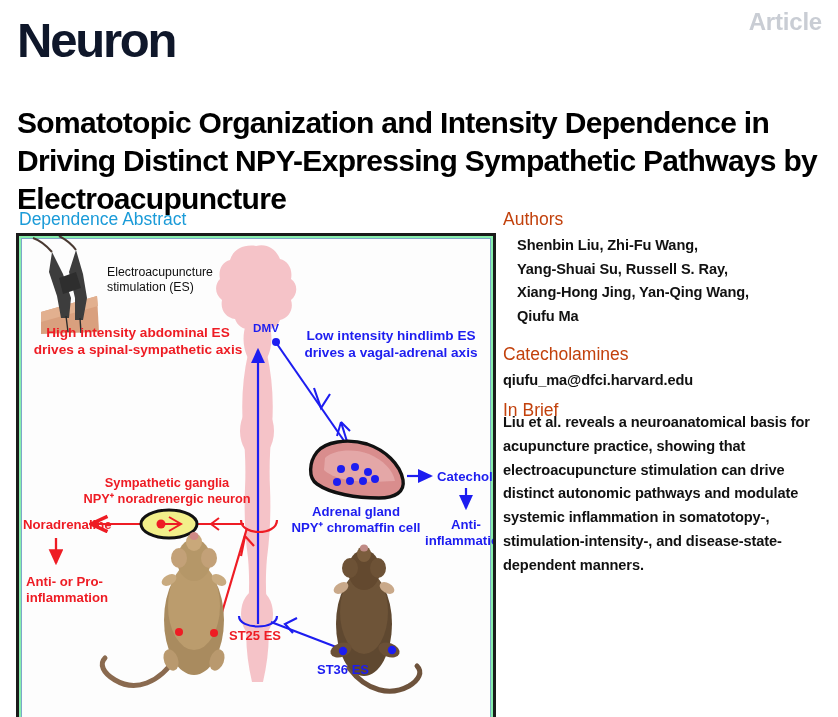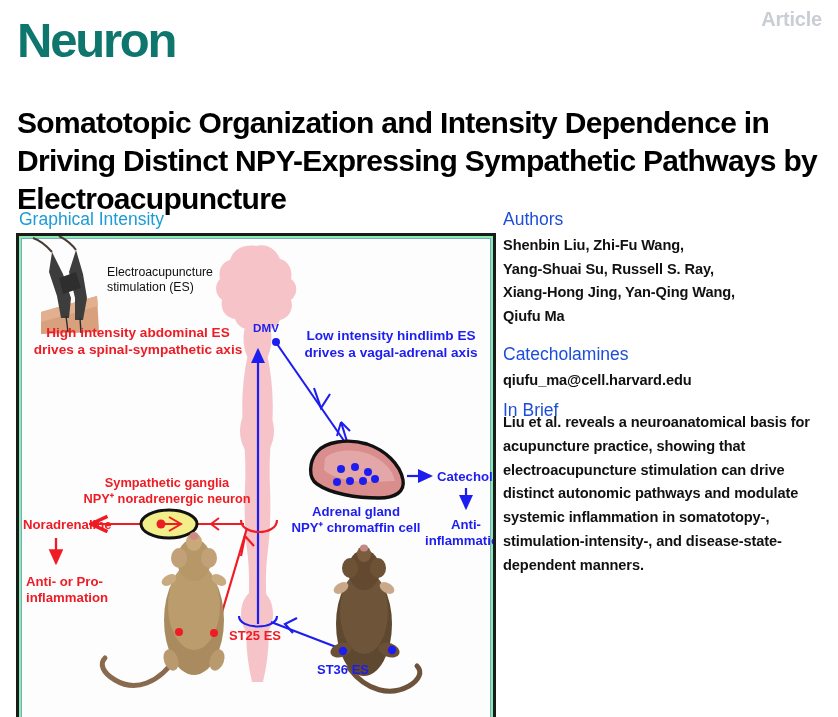--- a/index.html
+++ b/index.html
@@ -13,32 +13,32 @@
     position: relative;
     font-family: "Liberation Sans", sans-serif;
     overflow: hidden;
   }
 
   
   #article-tag {
     position: absolute;
     top: 8px;
     right: 16px;
-    font-size: 20px;
+    font-size: 24px;
     font-weight: bold;
     color: #c9cdd4;
     letter-spacing: -0.2px;
   }
   #journal-logo {
     position: absolute;
     left: 17px;
     top: 16px;
     font-size: 49px;
     font-weight: bold;
-    color: #0f766e;
+    color: #0f172a;
     letter-spacing: -2.2px;
     line-height: 1;
     font-family: "Liberation Sans", sans-serif;
   }
   #paper-title {
     position: absolute;
     left: 17px;
     top: 84px;
     width: 810px;
     font-size: 30px;
@@ -79,55 +79,55 @@
     inset: 0;
     overflow: hidden;
   }
   #figure-canvas svg { display: block; }
 
   
   .rc-heading {
     position: absolute;
     left: 503px;
     font-size: 17.5px;
-    color: #1d4ed8;
+    color: #c2410c;
     font-weight: normal;
   }
   .rc-body {
     position: absolute;
     left: 503px;
     font-size: 14.6px;
     color: #111111;
     font-weight: bold;
     line-height: 1.62;
     width: 320px;
     letter-spacing: -0.1px;
   }
   #authors-heading { top: 209px; }
-  #authors-list    { top: 234px; }
+  #authors-list    { top: 234px; margin-left: 14px; }
   #correspondence-heading { top: 344px; }
   #correspondence-email   { top: 369px; }
   #inbrief-heading { top: 400px; }
   #inbrief-text    { top: 411px; line-height: 1.63; }
 
   .nowrap { white-space: pre-line; }
 
   
   .fig-red  { fill: #ee1c24; }
   .fig-blue { fill: #1d1df0; }
   .fig-dark { fill: #111111; }
 </style>
 </head>
 <body>
 
 <div id="article-tag">Article</div>
 <div id="journal-logo">Neuron</div>
 <h1 id="paper-title">Somatotopic Organization and Intensity Dependence in Driving Distinct NPY-Expressing Sympathetic Pathways by Electroacupuncture</h1>
 
-<div id="graphical-abstract-heading">Graphical Intensity</div>
+<div id="graphical-abstract-heading">Dependence Abstract</div>
 
 <div id="figure-frame">
   <div id="figure-inner"></div>
   <div id="figure-canvas">
     <svg width="474" height="461" viewBox="0 0 474 461" xmlns="http://www.w3.org/2000/svg" font-family="Liberation Sans, sans-serif">
 
       <defs>
         <marker id="ar-red" markerWidth="7" markerHeight="7" refX="6" refY="3.2" orient="auto">
           <path d="M0,0 L7,3.2 L0,6.4 Z" fill="#ee1c24"></path>
         </marker>
@@ -356,16 +356,16 @@
   </div>
 </div>
 
 <div class="rc-heading" id="authors-heading">Authors</div>
 <div class="rc-body nowrap" id="authors-list">Shenbin Liu, Zhi-Fu Wang,
 Yang-Shuai Su, Russell S. Ray,
 Xiang-Hong Jing, Yan-Qing Wang,
 Qiufu Ma</div>
 
 <div class="rc-heading" id="correspondence-heading">Catecholamines</div>
-<div class="rc-body" id="correspondence-email">qiufu_ma@cell.harvard.edu</div>
+<div class="rc-body" id="correspondence-email">qiufu_ma@dfci.harvard.edu</div>
 
 <div class="rc-heading" id="inbrief-heading">In Brief</div>
 <div class="rc-body" id="inbrief-text">Liu et al. reveals a neuroanatomical basis for acupuncture practice, showing that electroacupuncture stimulation can drive distinct autonomic pathways and modulate systemic inflammation in somatotopy-, stimulation-intensity-, and disease-state-dependent manners.</div>
 
 </body></html>

